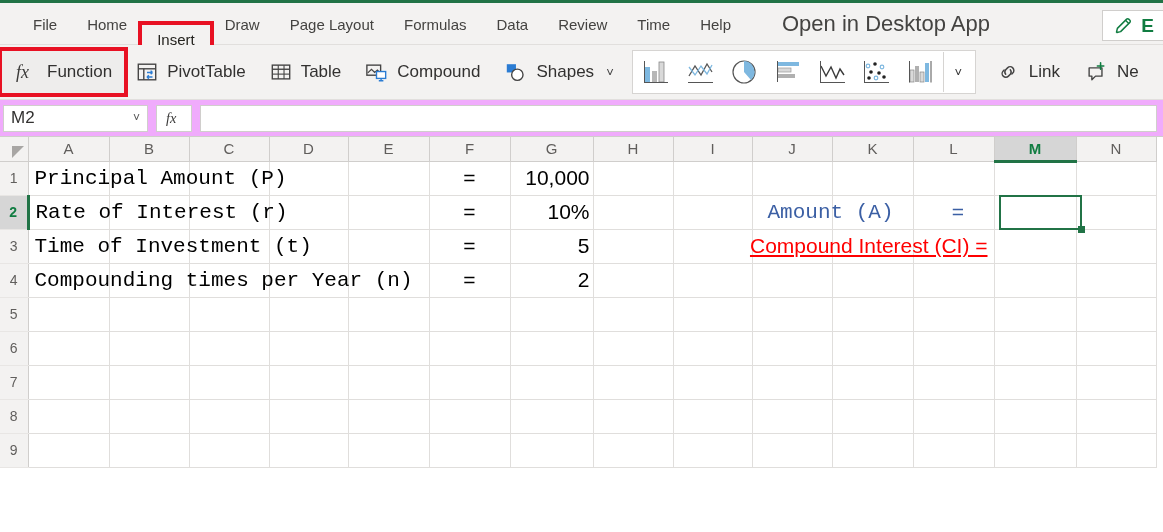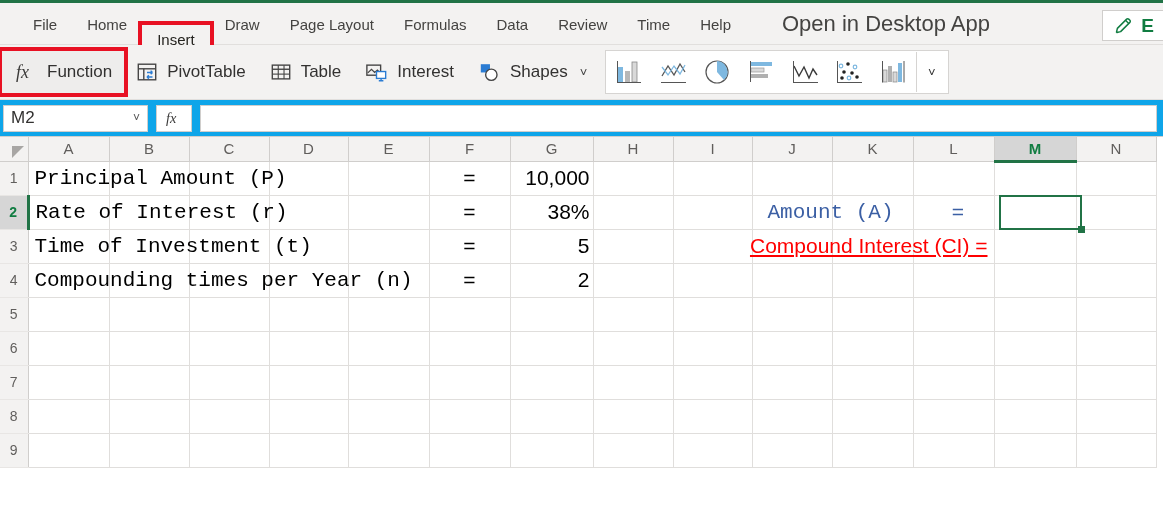--- a/index.html
+++ b/index.html
@@ -99,21 +99,21 @@
   .chart-more {
     width: 30px; height: 40px;
     display: flex; align-items: center; justify-content: center;
     border-left: 1px solid #d6d4d2;
     font-size: 13px; color: #333;
   }
 
   
   .formula-bar {
     height: 37px;
-    background: #0ea5e9;
+    background: #f0abfc;
     display: flex; align-items: center;
     padding: 0 4px;
     border-bottom: 1px solid #d0cecc;
   }
   .namebox {
     width: 145px; height: 27px;
     margin-left: -1px;
     background: #ffffff;
     border: 1px solid #d0cecc;
     display: flex; align-items: center;
@@ -292,21 +292,21 @@
 
   <div class="cmd">
     <span class="icon">
       <svg width="23" height="22" viewBox="0 0 24 24">
           <rect x="1.5" y="4.5" width="15" height="11" fill="none" stroke="#444" stroke-width="1.5"></rect>
           <path d="M2.5 13l4-4 3.5 3.5 3-2.5 3 3" fill="none" stroke="#444" stroke-width="1.3"></path>
           <rect x="12" y="11.5" width="10" height="7.5" fill="#fff" stroke="#2b7cd3" stroke-width="1.5"></rect>
           <path d="M17 19v2.5m-2.5 0h5" stroke="#2b7cd3" stroke-width="1.5"></path>
         </svg>
     </span>
-    <span>Interest</span>
+    <span>Compound</span>
   </div>
 
   <div class="cmd">
     <span class="icon">
       <svg width="23" height="22" viewBox="0 0 24 24">
           <rect x="2.5" y="3.5" width="10" height="9" fill="#2b7cd3"></rect>
           <circle cx="14" cy="15" r="6.2" fill="#fff" stroke="#444" stroke-width="1.5"></circle>
         </svg>
     </span>
     <span>Shapes</span>
@@ -371,21 +371,39 @@
           <rect x="9" y="8" width="4" height="16" fill="#b0b0b0"></rect>
           <rect x="14" y="14" width="4" height="10" fill="#d9d9d9" stroke="#888" stroke-width="0.7"></rect>
           <rect x="19" y="5" width="4" height="19" fill="#7eb8e0"></rect>
           <line x1="3.5" y1="3" x2="3.5" y2="24.5" stroke="#555" stroke-width="1"></line>
           <line x1="25" y1="3" x2="25" y2="24.5" stroke="#555" stroke-width="1"></line>
         </svg>
     </div>
     <div class="chart-more">˅</div>
   </div>
 
-
+  <div class="cmd" style="margin-left:8px;">
+    <span class="icon">
+      <svg width="24" height="22" viewBox="0 0 24 24">
+          <path d="M9.5 14.5a4 4 0 0 1 0-5l2-2a4 4 0 0 1 5.7 5.7l-1 1" fill="none" stroke="#444" stroke-width="1.6" stroke-linecap="round"></path>
+          <path d="M14.5 9.5a4 4 0 0 1 0 5l-2 2a4 4 0 0 1-5.7-5.7l1-1" fill="none" stroke="#444" stroke-width="1.6" stroke-linecap="round"></path>
+        </svg>
+    </span>
+    <span>Link</span>
+  </div>
+
+  <div class="cmd">
+    <span class="icon">
+      <svg width="24" height="22" viewBox="0 0 24 24">
+          <path d="M4.5 7.5h14v9h-7l-4 4v-4h-3z" fill="none" stroke="#444" stroke-width="1.5" stroke-linejoin="round"></path>
+          <path d="M13.5 5.5h7m-3.5-3.5v7" stroke="#107c41" stroke-width="1.7" stroke-linecap="round"></path>
+        </svg>
+    </span>
+    <span>Ne</span>
+  </div>
 </div>
 
 <div class="formula-bar">
   <div class="namebox">
     <span>M2</span>
     <span class="chev">˅</span>
   </div>
   <div class="fx-btn">
     <svg width="20" height="18" viewBox="0 0 22 20">
         <text x="2" y="15" font-family="Liberation Serif, serif" font-style="italic" font-size="16" fill="#3b3a39">fx</text>
@@ -462,21 +480,21 @@
             <span class="ct">Rate of Interest (r)</span>
           </td>
       <td class="cell"></td>
       <td class="cell"></td>
       <td class="cell"></td>
       <td class="cell"></td>
       <td class="cell a-center">
             <span class="ct">=</span>
           </td>
       <td class="cell a-right">
-            <span class="ct">38%</span>
+            <span class="ct">10%</span>
           </td>
       <td class="cell"></td>
       <td class="cell"></td>
       <td class="cell overflow">
             <span class="ct blue-txt">Amount (A)</span>
           </td>
       <td class="cell"></td>
       <td class="cell a-center">
             <span class="ct blue-txt">=</span>
           </td>

